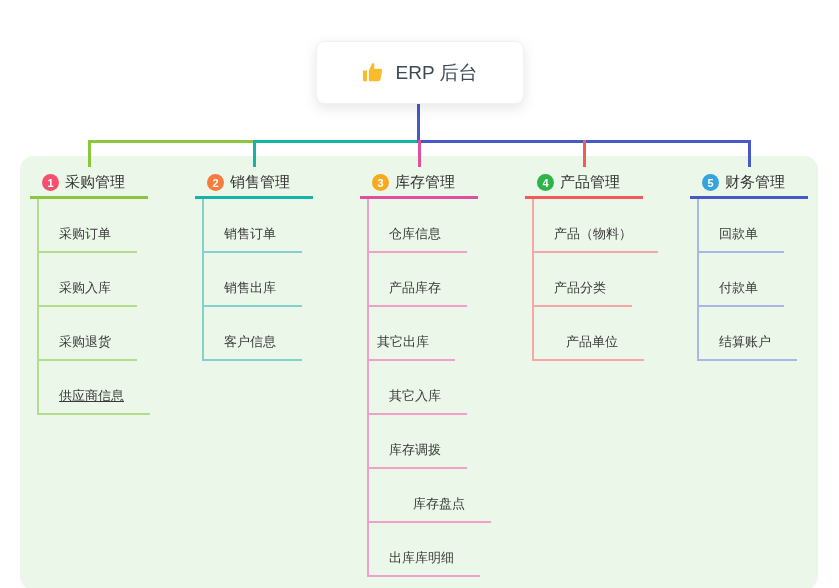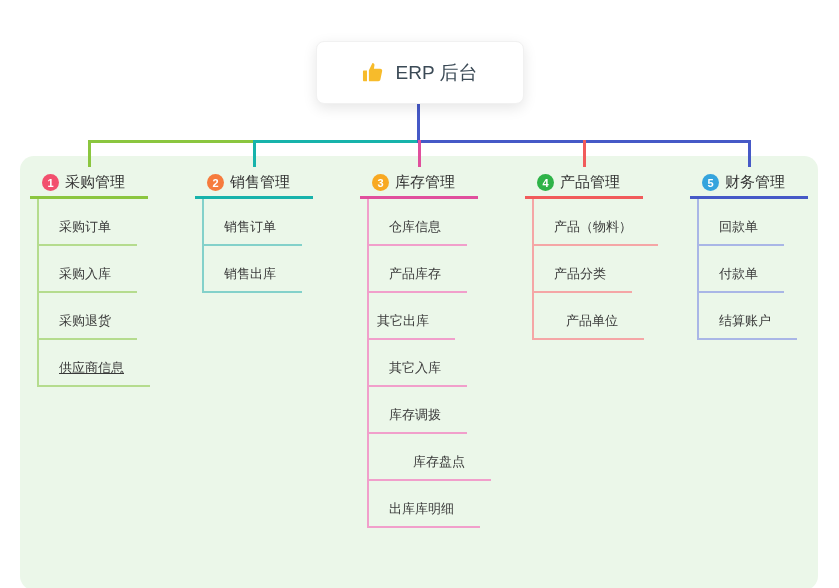--- a/index.html
+++ b/index.html
@@ -34,21 +34,21 @@
   .badge{
     display:inline-flex;align-items:center;justify-content:center;
     width:17px;height:17px;border-radius:50%;
     color:#ffffff;font-size:11px;font-weight:bold;
     margin-left:12px;margin-right:6px;flex:0 0 auto;
   }
   .children{
     position:absolute;top:179px;left:7px;
   }
   .child-row{
-    height:47px;display:flex;align-items:flex-end;
+    height:54px;display:flex;align-items:flex-end;
   }
   .child-node{
     display:inline-block;
     padding:0 26px 8px 20px;
     font-size:13px;color:#3a3a3a;
     white-space:nowrap;
   }
 </style>
 </head>
 <body>
@@ -101,20 +101,23 @@
         <div class="branch-header" style="border-bottom: 3px solid rgb(23, 179, 171);">
           <span class="badge" style="background: rgb(246, 123, 61);">2</span>
           <span>销售管理</span>
         </div>
         <div class="children" style="border-left: 2px solid rgb(131, 209, 202);">
           <div class="child-row">
             <span class="child-node" style="border-bottom: 2px solid rgb(131, 209, 202); text-align: center;">销售订单</span>
           </div>
           <div class="child-row">
             <span class="child-node" style="border-bottom: 2px solid rgb(131, 209, 202);">销售出库</span>
+          </div>
+          <div class="child-row">
+            <span class="child-node" style="border-bottom: 2px solid rgb(131, 209, 202);">客户信息</span>
           </div>
         </div>
       </div>
       <div class="branch" style="left: 360px;">
         <div class="branch-header" style="border-bottom: 3px solid rgb(224, 79, 157);">
           <span class="badge" style="background: rgb(248, 169, 34);">3</span>
           <span>库存管理</span>
         </div>
         <div class="children" style="border-left: 2px solid rgb(241, 159, 203);">
           <div class="child-row">

